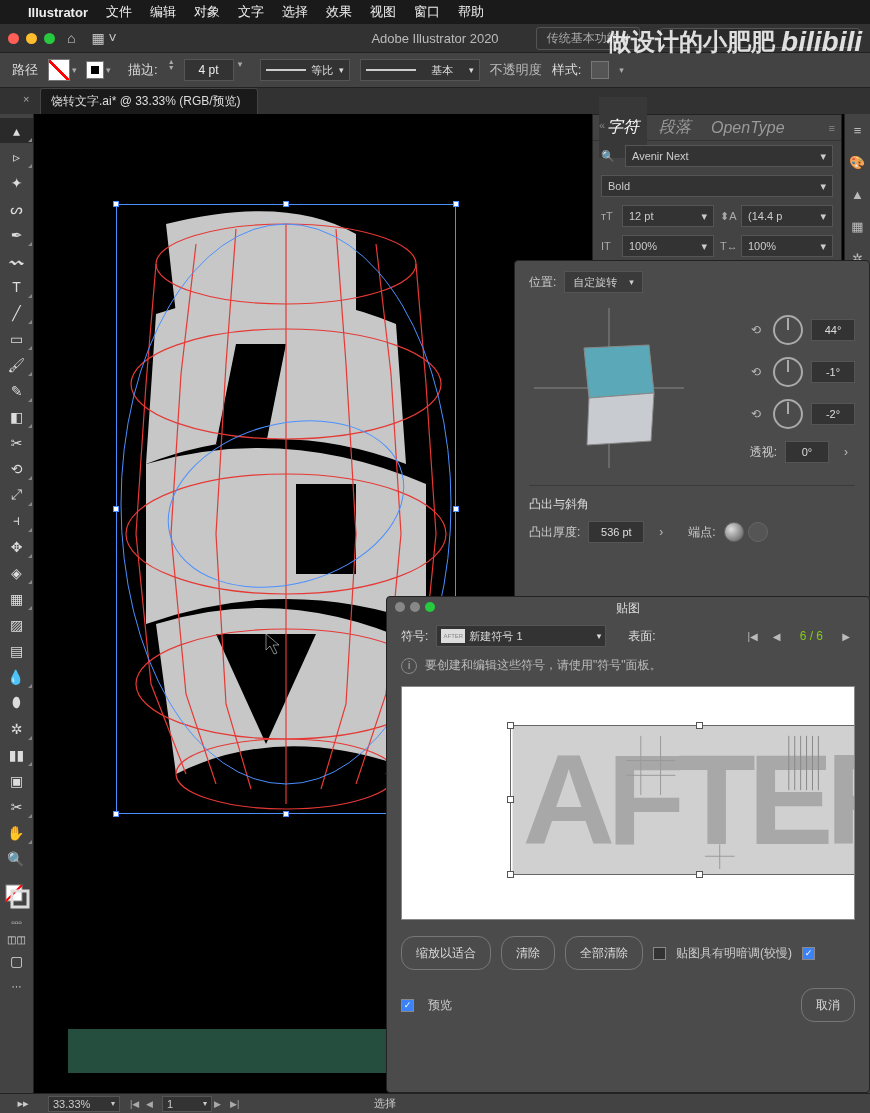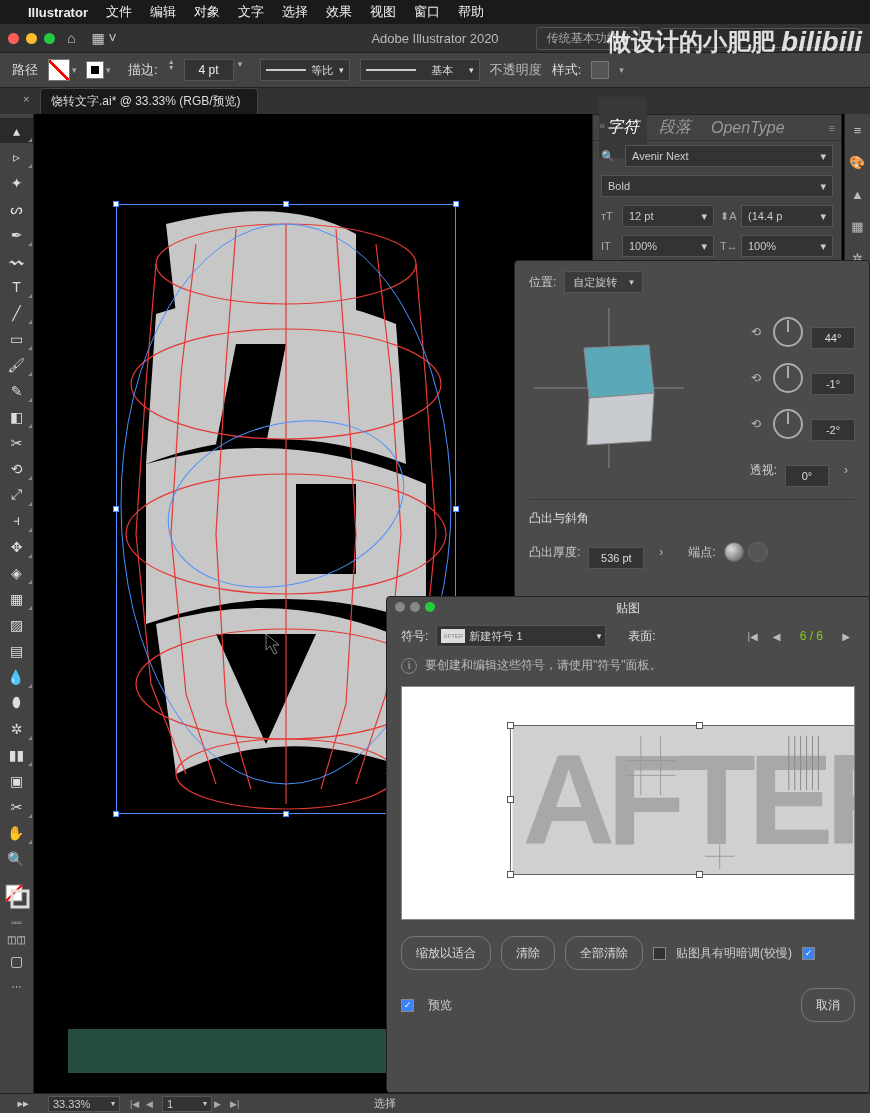--- a/index.html
+++ b/index.html
@@ -86,21 +86,21 @@
   .dlg-row { display:flex; align-items:center; gap:8px; margin-bottom:8px; font-size:12px;}
   .dlg-row label { color:#ccc;}
   .sel { height:22px; background:#3a3a3a; border:1px solid #555; padding:0 8px; display:flex; align-items:center; gap:12px; font-size:11px;}
   .preview-3d { display:flex; gap:20px; margin-top:10px;}
   .cube-area { width:160px; height:170px; position:relative;}
   .rotation-controls { flex:1; display:flex; flex-direction:column; gap:12px; padding-top:12px;}
   .rot-row { display:flex; align-items:center; gap:8px; justify-content:flex-end;}
   .rot-icon { width:18px; height:18px; color:#bbb; font-size:12px; display:flex; align-items:center; justify-content:center;}
   .dial { width:30px; height:30px; border:2px solid #aaa; border-radius:50%; position:relative;}
   .dial::after { content:''; position:absolute; width:2px; height:12px; background:#aaa; left:50%; top:1px; margin-left:-1px; transform-origin:bottom center;}
-  .deg-input { width:44px; height:22px; background:#333; border:1px solid #555; color:#ddd; display:flex; align-items:center; justify-content:center; font-size:11px;margin-top:12px;}
+  .deg-input { width:44px; height:22px; background:#333; border:1px solid #555; color:#ddd; display:flex; align-items:center; justify-content:center; font-size:11px;}
   .extrude-section { margin-top:12px; border-top:1px solid #3a3a3a; padding-top:10px;}
   .cap-icons { display:flex; gap:4px;}
   .cap { width:20px; height:20px; border-radius:50%; border:1px solid #666; background:radial-gradient(circle at 35% 35%, #ddd, #555);}
   
   
   .dialog-map { position:absolute; left:386px; top:482px; right:0; bottom:0; background:#4b4b4b; border:1px solid #222; border-radius:4px;}
   .map-titlebar { height:22px; display:flex; align-items:center; padding:0 8px; gap:8px;}
   .map-traffic span { width:10px; height:10px; border-radius:50%; display:inline-block; margin-right:5px;}
   .map-traffic .g{background:#888;} .map-traffic .y{background:#888;} .map-traffic .gr{background:#27c93f;}
   .map-title-text { position:absolute; left:50%; transform:translateX(-50%); color:#ddd; font-size:12px;}

